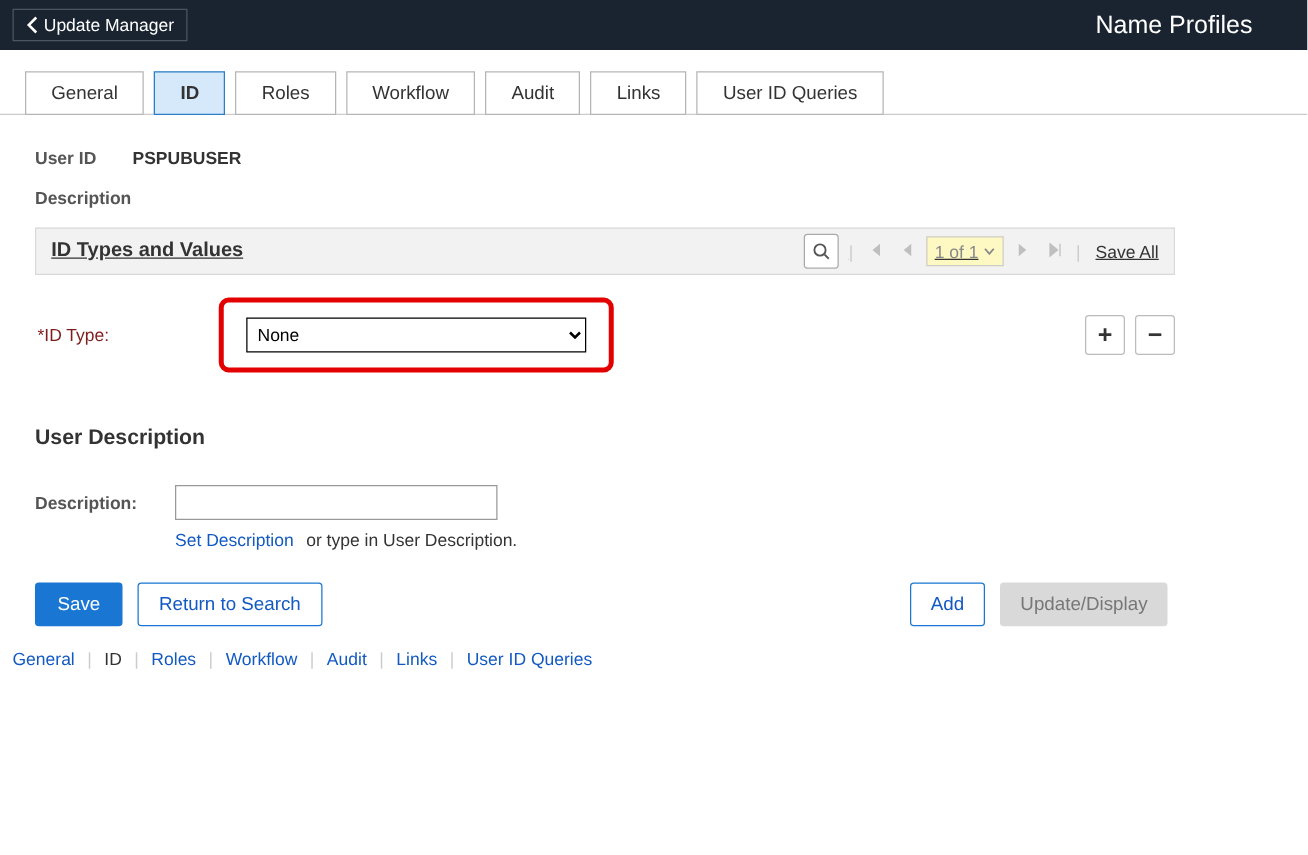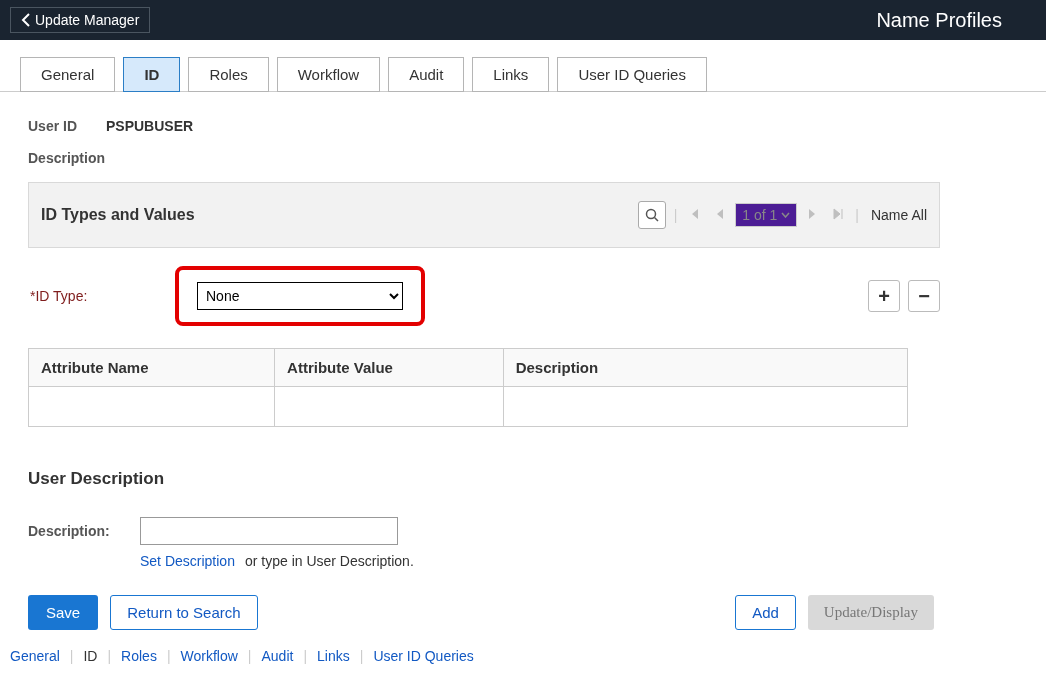--- a/index.html
+++ b/index.html
@@ -64,56 +64,57 @@
     .kv-row { display:flex; align-items:center; margin-top:12px; }
     .kv-label { font-weight:bold; color:#555; width:78px; }
     .kv-value { margin-left: 0; font-weight: bold; }
 
     .desc-label { font-weight:bold; color:#555; margin-top:16px; }
 
     .section-header {
       margin-top: 16px;
       background: #f2f2f2;
       border: 1px solid #d9d9d9;
-      padding: 18px 12px;
+      padding: 4px 12px;
       display:flex;
       align-items:center;
       justify-content: space-between;
+      text-decoration: underline;
     }
     .section-header-title { font-weight:bold; color:#333; font-size:16px; }
     .nav-cluster { display:flex; align-items:center; gap:8px; color:#888; }
     .search-btn {
       border:1px solid #aaa;
       width:28px;height:28px;
       display:inline-flex;align-items:center;justify-content:center;
       background:#fff;cursor:pointer;border-radius:3px;
     }
     .vdiv { color:#ccc; }
     .nav-arrow { cursor:pointer; padding:0 3px; color:#bfbfbf; }
     .page-indicator {
-      border:1px solid #ccc; background:#4c1d95; padding:3px 6px;
+      border:1px solid #ccc; background:#fef9c3; padding:3px 6px;
       display:inline-flex;align-items:center;gap:4px;
     }
     .view-all { color:#333; cursor:pointer; margin-left:4px; }
 
     .id-type-row {
       display:flex;
       align-items:center;
       margin-top: 18px;
       justify-content: space-between;
     }
     .id-type-left { display:flex; align-items:center; }
     .id-type-label { color:#7f1d1d; font-weight:normal; margin-left: 2px; width: 145px; }
     .hl-box {
       border: 4px solid #e30000;
       border-radius: 8px;
       padding: 12px 18px;
     }
     select.id-type-select {
-      width: 206px;
+      width: 272px;
       height: 28px;
       border:1px solid #000;
       background:#fff;
       font-size:14px;
       padding-left:4px;
     }
     .row-btns { display:flex; gap:8px; }
     .sq-btn {
       width:32px;height:32px;border:1px solid #bbb;background:#fff;
       display:inline-flex;align-items:center;justify-content:center;
@@ -154,21 +155,21 @@
       background:#1976d2; color:#fff; border:none;
       padding:8px 18px; border-radius:3px; cursor:pointer;font-size:15px;
     }
     .btn-secondary {
       background:#fff; color:#1259c3; border:1px solid #1976d2;
       padding:8px 16px; border-radius:3px; cursor:pointer;font-size:15px;text-align:center;
     }
     .right-actions { display:flex; gap:12px; }
     .btn-disabled {
       background:#d9d9d9; color:#777; border:none;
-      padding:8px 16px; border-radius:3px; cursor:default;font-size:15px;font-family:Liberation Serif, serif;
+      padding:8px 16px; border-radius:3px; cursor:default;font-size:15px;
     }
 
     .bottom-links {
       margin-top: 18px;
       margin-left: -28px;
       padding-left: 6px;
       display:flex; gap:6px; align-items:center;
       color:#ccc;
       font-size:14px;
     }
@@ -237,21 +238,21 @@
           <svg width="10" height="12" viewBox="0 0 10 12">
               <path d="M1 1 L7 6 L1 11 Z" fill="#bfbfbf"></path>
             </svg>
         </span>
         <span class="nav-arrow">
           <svg width="12" height="12" viewBox="0 0 12 12">
               <path d="M2 1 L8 6 L2 11 Z M10 1 V11" fill="#bfbfbf" stroke="#bfbfbf"></path>
             </svg>
         </span>
         <span class="vdiv">|</span>
-        <span class="view-all">Name All</span>
+        <span class="view-all">Save All</span>
       </div>
     </div>
 
     <div class="id-type-row" style="width:912px;">
       <div class="id-type-left">
         <div class="id-type-label">*ID Type:</div>
         <div class="hl-box">
           <select class="id-type-select">
             <option>None</option>
           </select>
@@ -260,36 +261,20 @@
       <div class="row-btns">
         <div class="sq-btn">
           <span>+</span>
         </div>
         <div class="sq-btn">
           <span>−</span>
         </div>
       </div>
     </div>
 
-    <table class="attr-table">
-      <thead>
-        <tr>
-          <th style="width:28%">Attribute Name</th>
-          <th style="width:26%">Attribute Value</th>
-          <th>Description</th>
-        </tr>
-      </thead>
-      <tbody>
-        <tr>
-          <td></td>
-          <td></td>
-          <td></td>
-        </tr>
-      </tbody>
-    </table>
 
     <div class="user-desc-heading">User Description</div>
 
     <div class="desc-row">
       <div style="color:#555;font-weight:bold;width:100px;text-align:left;">Description:</div>
       <input type="text" class="desc-input" value="" style="">
     </div>
     <div class="sub-row">
       <span class="link-like">Set Description</span>
       <span>or type in User Description.</span>

